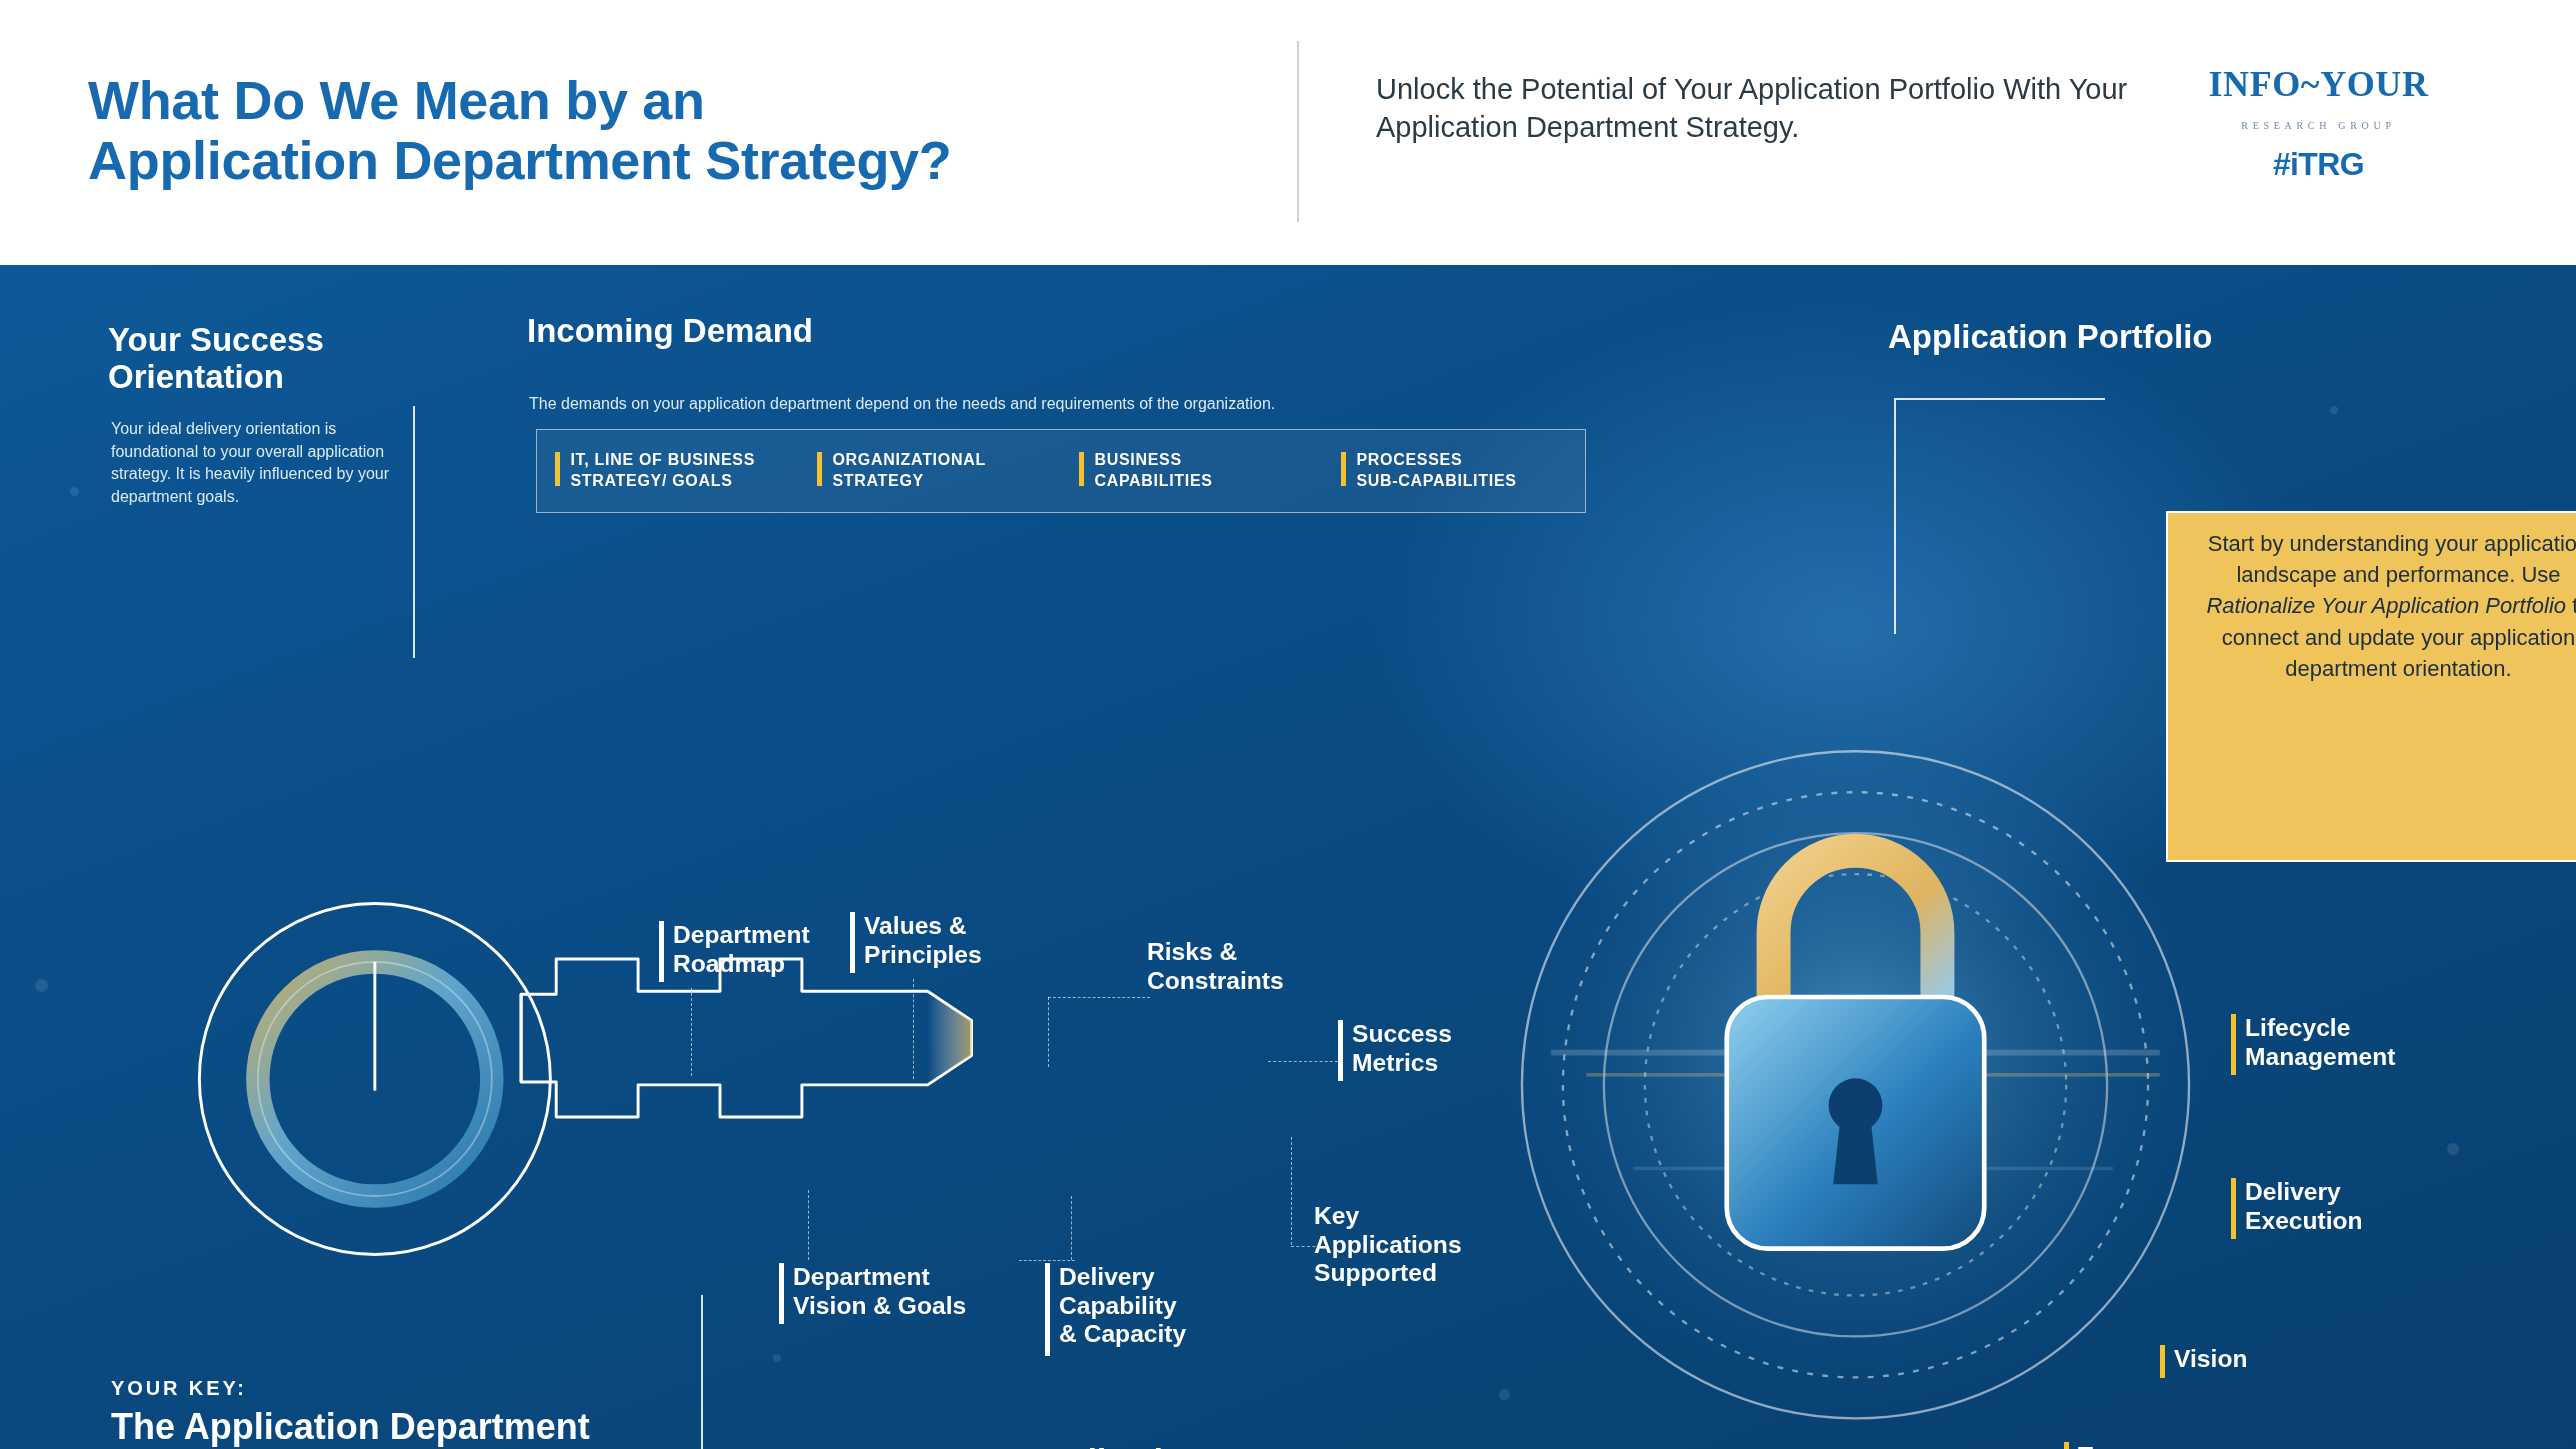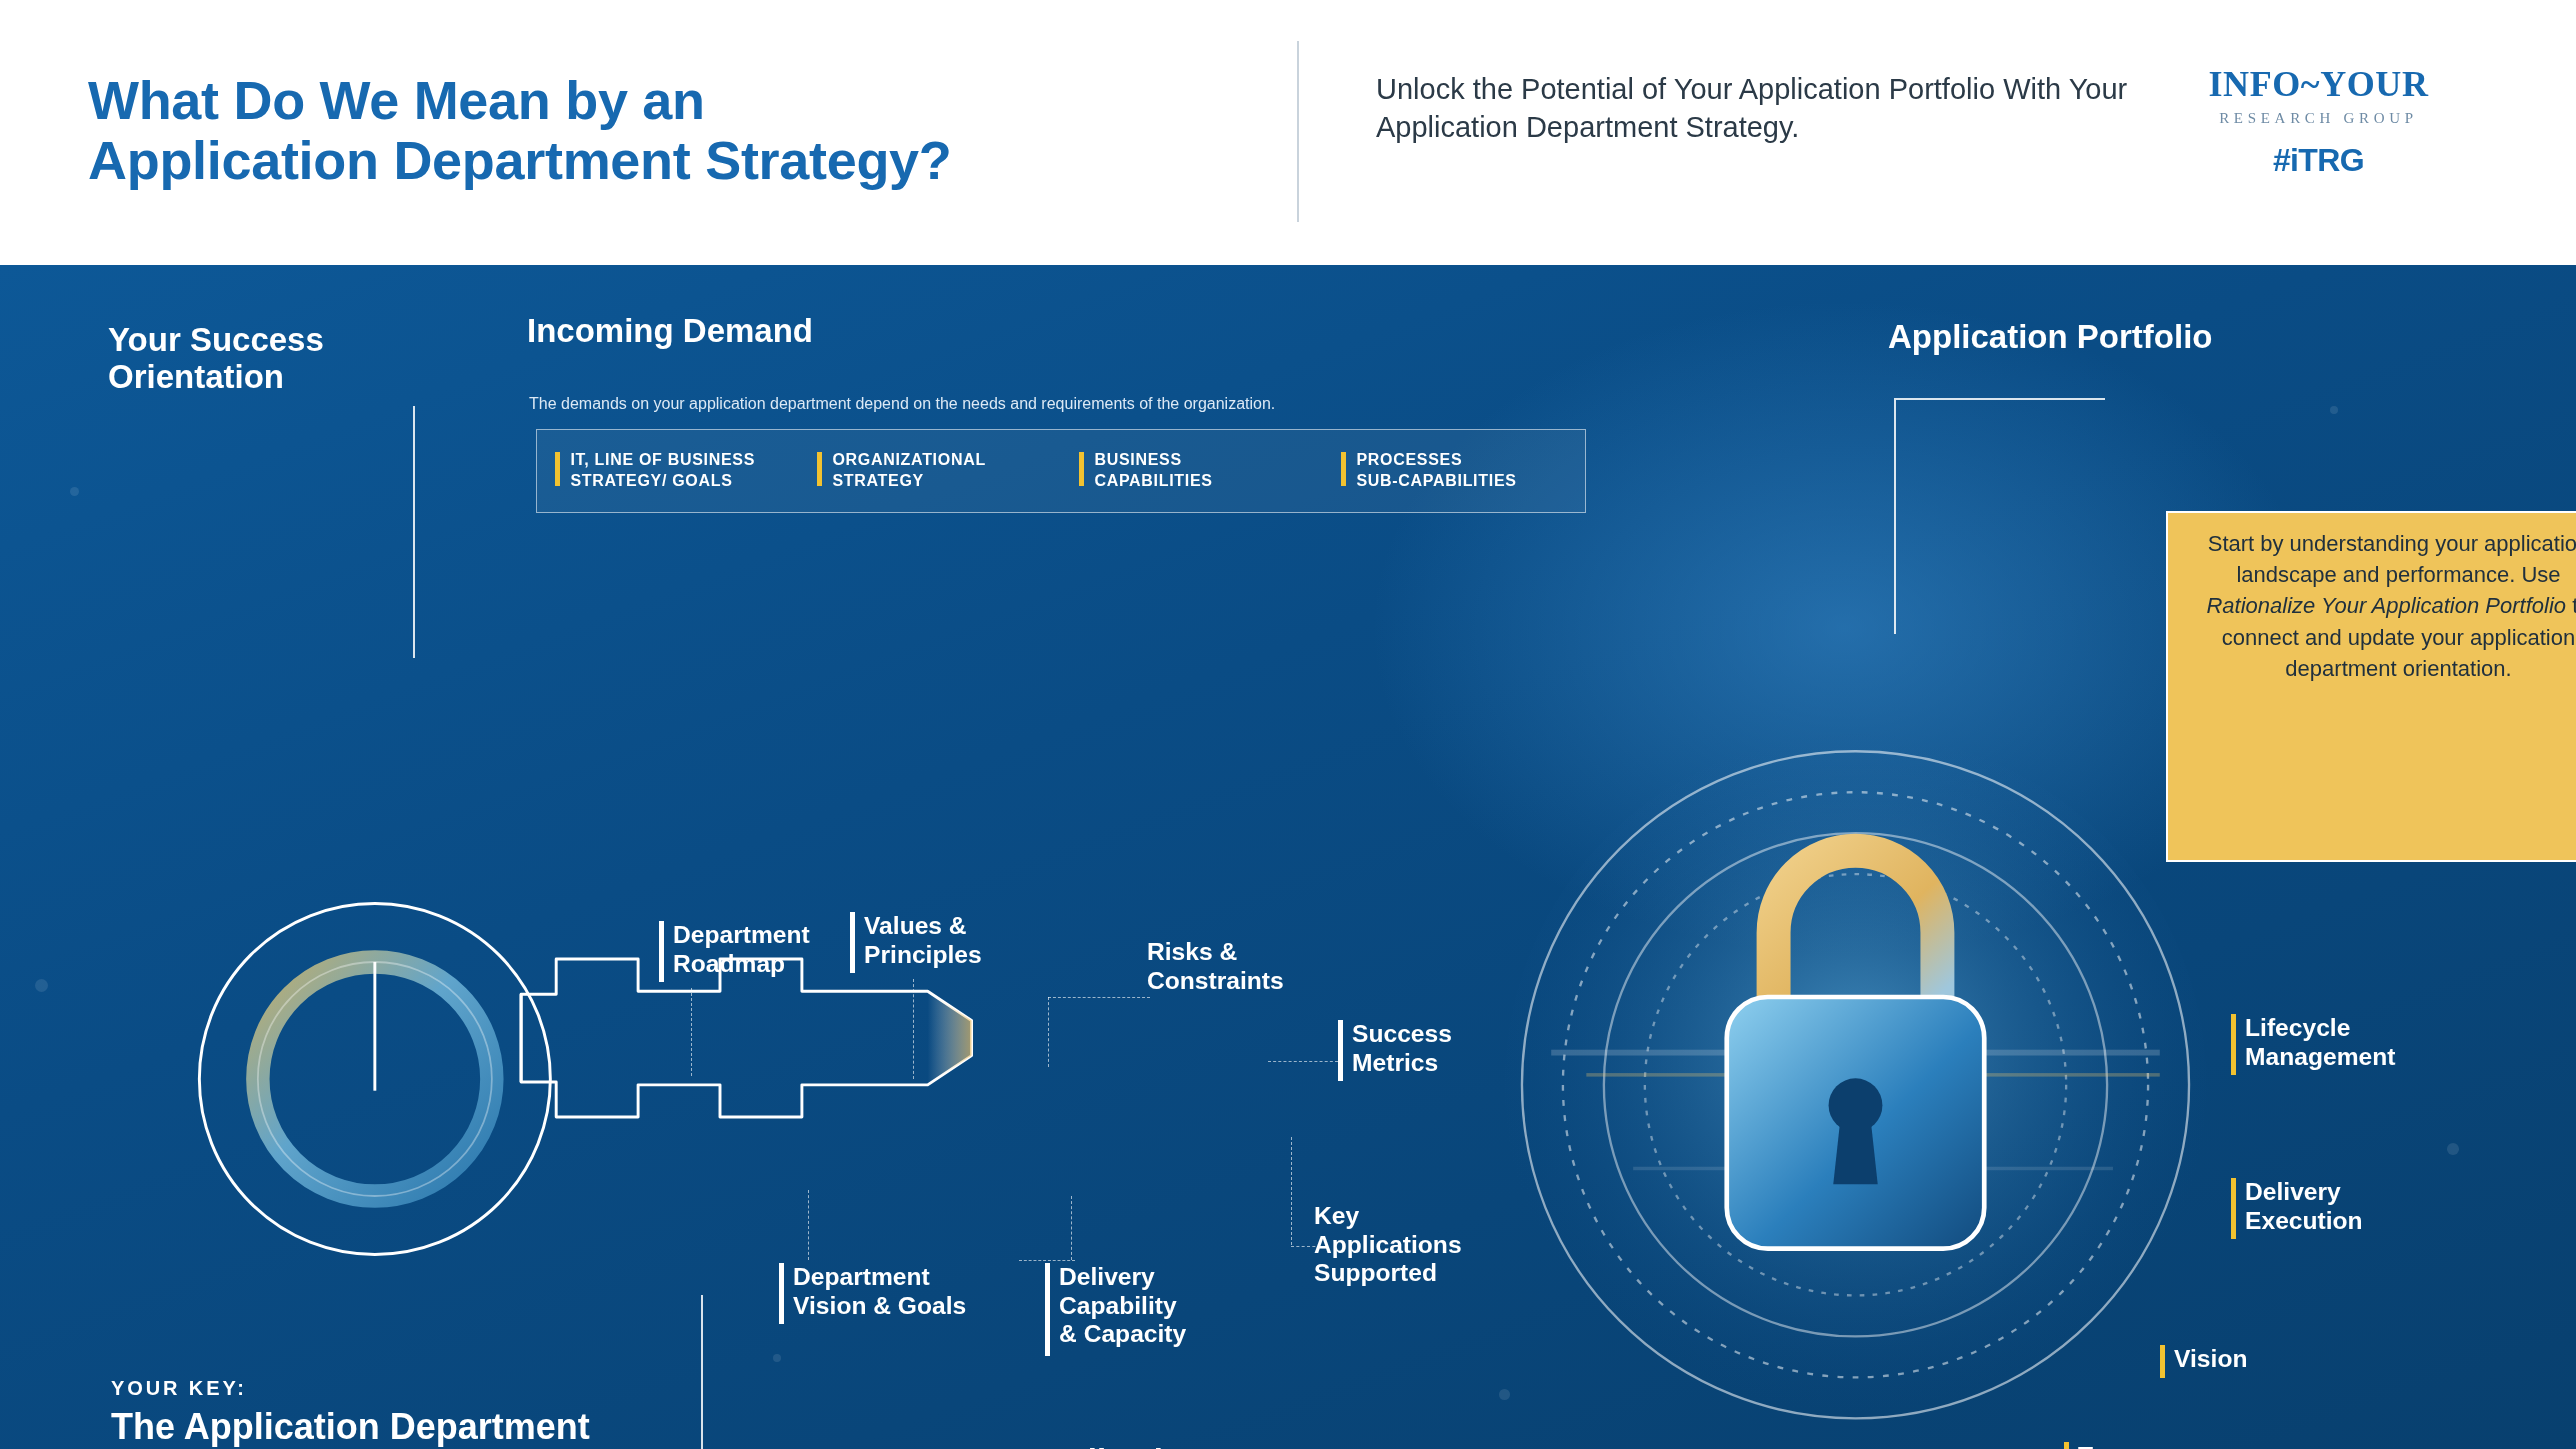--- a/index.html
+++ b/index.html
@@ -30,21 +30,21 @@
     color:#2b3a47;font-size:29px;line-height:1.32;
   }
   .logo{
     position:absolute;right:111px;top:63px;width:293px;text-align:center;
   }
   .logo-main{
     color:#1769b0;font-size:36px;font-weight:bold;letter-spacing:0.6px;
     font-family:"Liberation Serif", serif;
   }
   .logo-sub{
-    color:#6e8ba5;font-size:15px;letter-spacing:4.7px;margin-top:5px;
+    color:#6e8ba5;font-size:10px;letter-spacing:4.7px;margin-top:15px;
     font-family:"Liberation Serif", serif;
   }
   .logo-itrg{
     margin-top:15px;color:#1769b0;font-size:32px;font-weight:bold;letter-spacing:-0.6px;
   }
 
   
   .canvas{
     position:absolute;left:0;top:265px;width:2576px;height:1184px;
     background:
@@ -220,20 +220,21 @@
 
       <path d="M500 470 V360 a140 140 0 0 1 280 0 V470" fill="none" stroke="url(#shackleGrad)" stroke-width="58" stroke-linecap="round"></path>
 
       <rect x="420" y="470" width="440" height="430" rx="70" fill="url(#bodyGrad)" stroke="#ffffff" stroke-width="8"></rect>
 
       <circle cx="640" cy="655" r="46" fill="#0c3f6d"></circle>
       <path d="M614 680 L666 680 L678 790 L602 790 Z" fill="#0c3f6d"></path>
     </svg>
 
     <div class="sec-title delivery-title" style="white-space:pre-line">Your Success Orientation</div>
+    <div class="body-white delivery-body">Your ideal delivery orientation is foundational to your overall application strategy. It is heavily influenced by your department goals.</div>
     <div class="delivery-connector"></div>
 
     <div class="sec-title demand-title">Incoming Demand</div>
     <div class="demand-sub">The demands on your application department depend on the needs and requirements of the organization.</div>
     <div class="demand-box">
       <div class="demand-item">
         <div class="demand-bar"></div>
         <div class="demand-label" style="white-space:pre-line">IT, LINE OF BUSINESS
 STRATEGY/ GOALS</div>
       </div>

